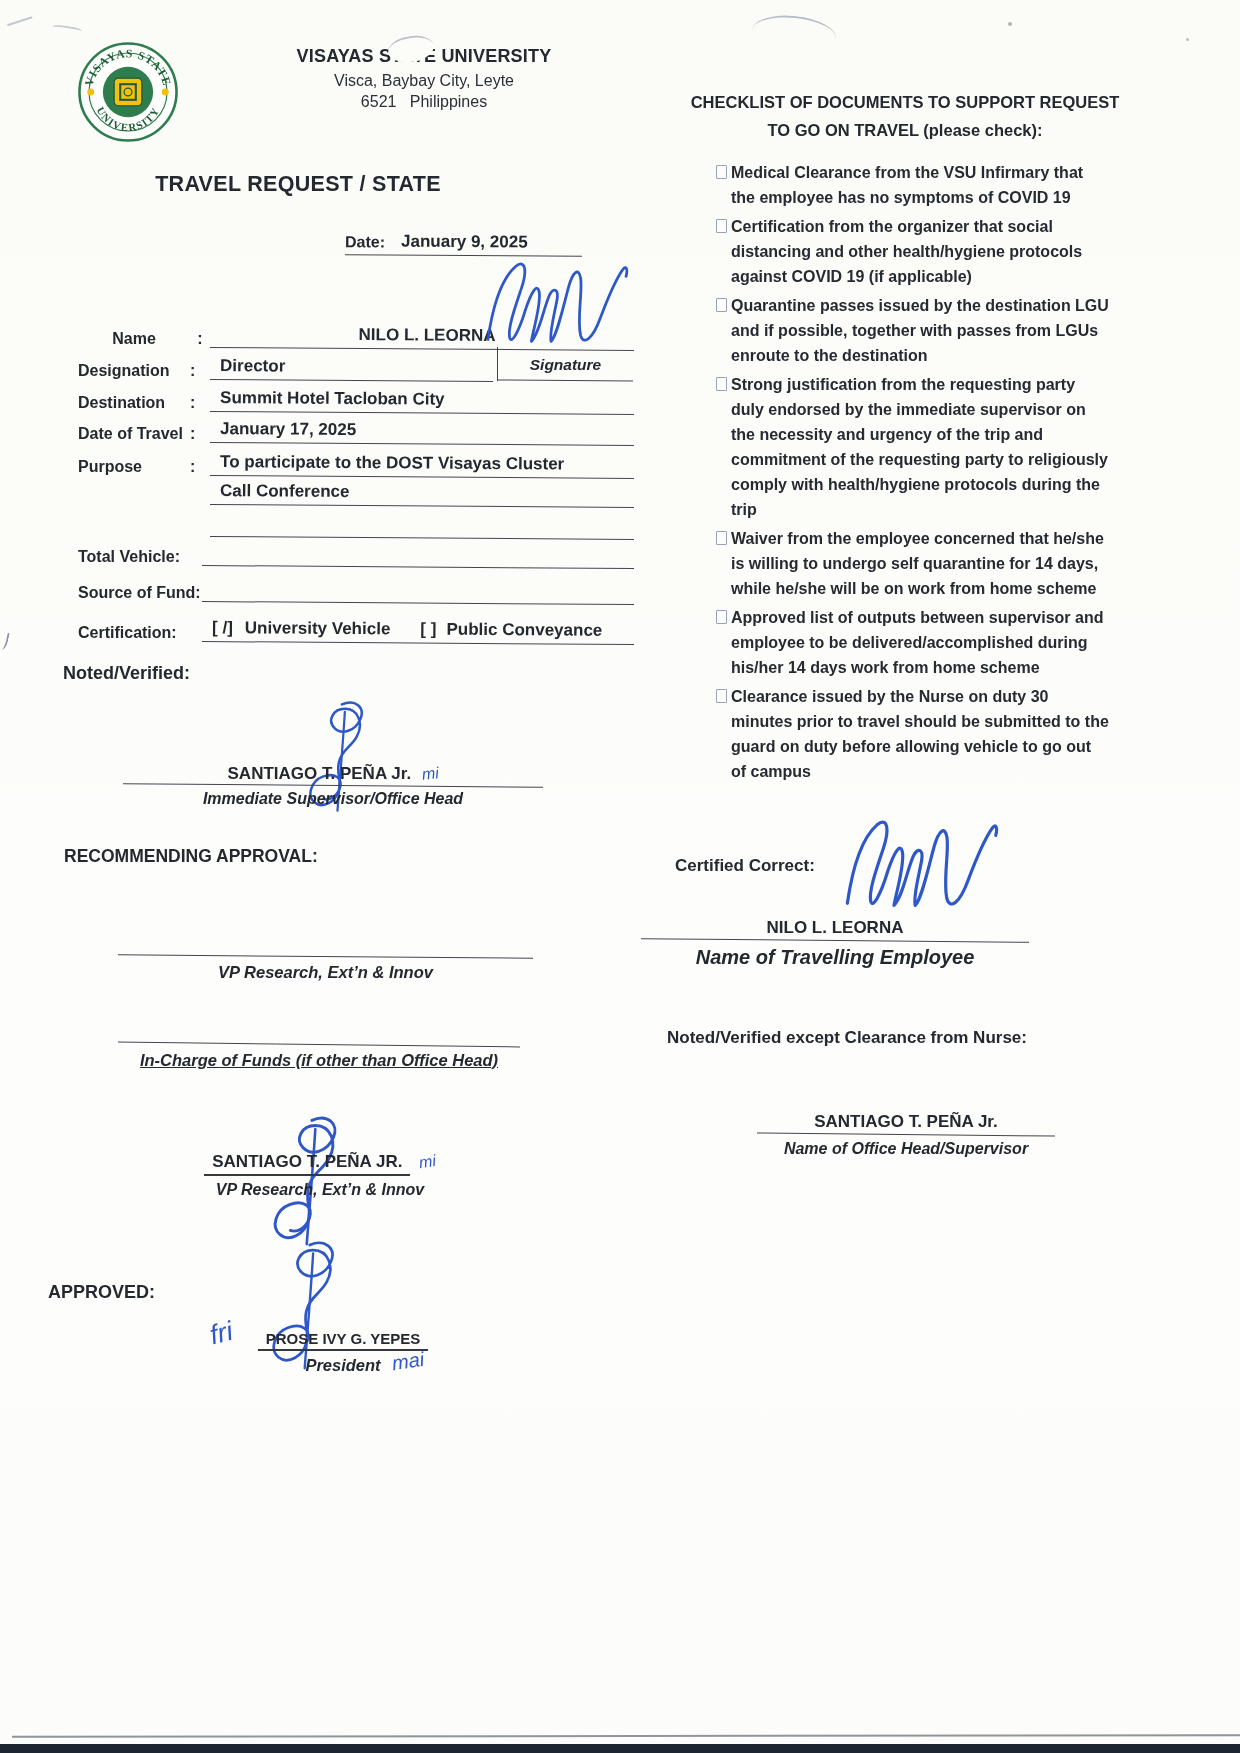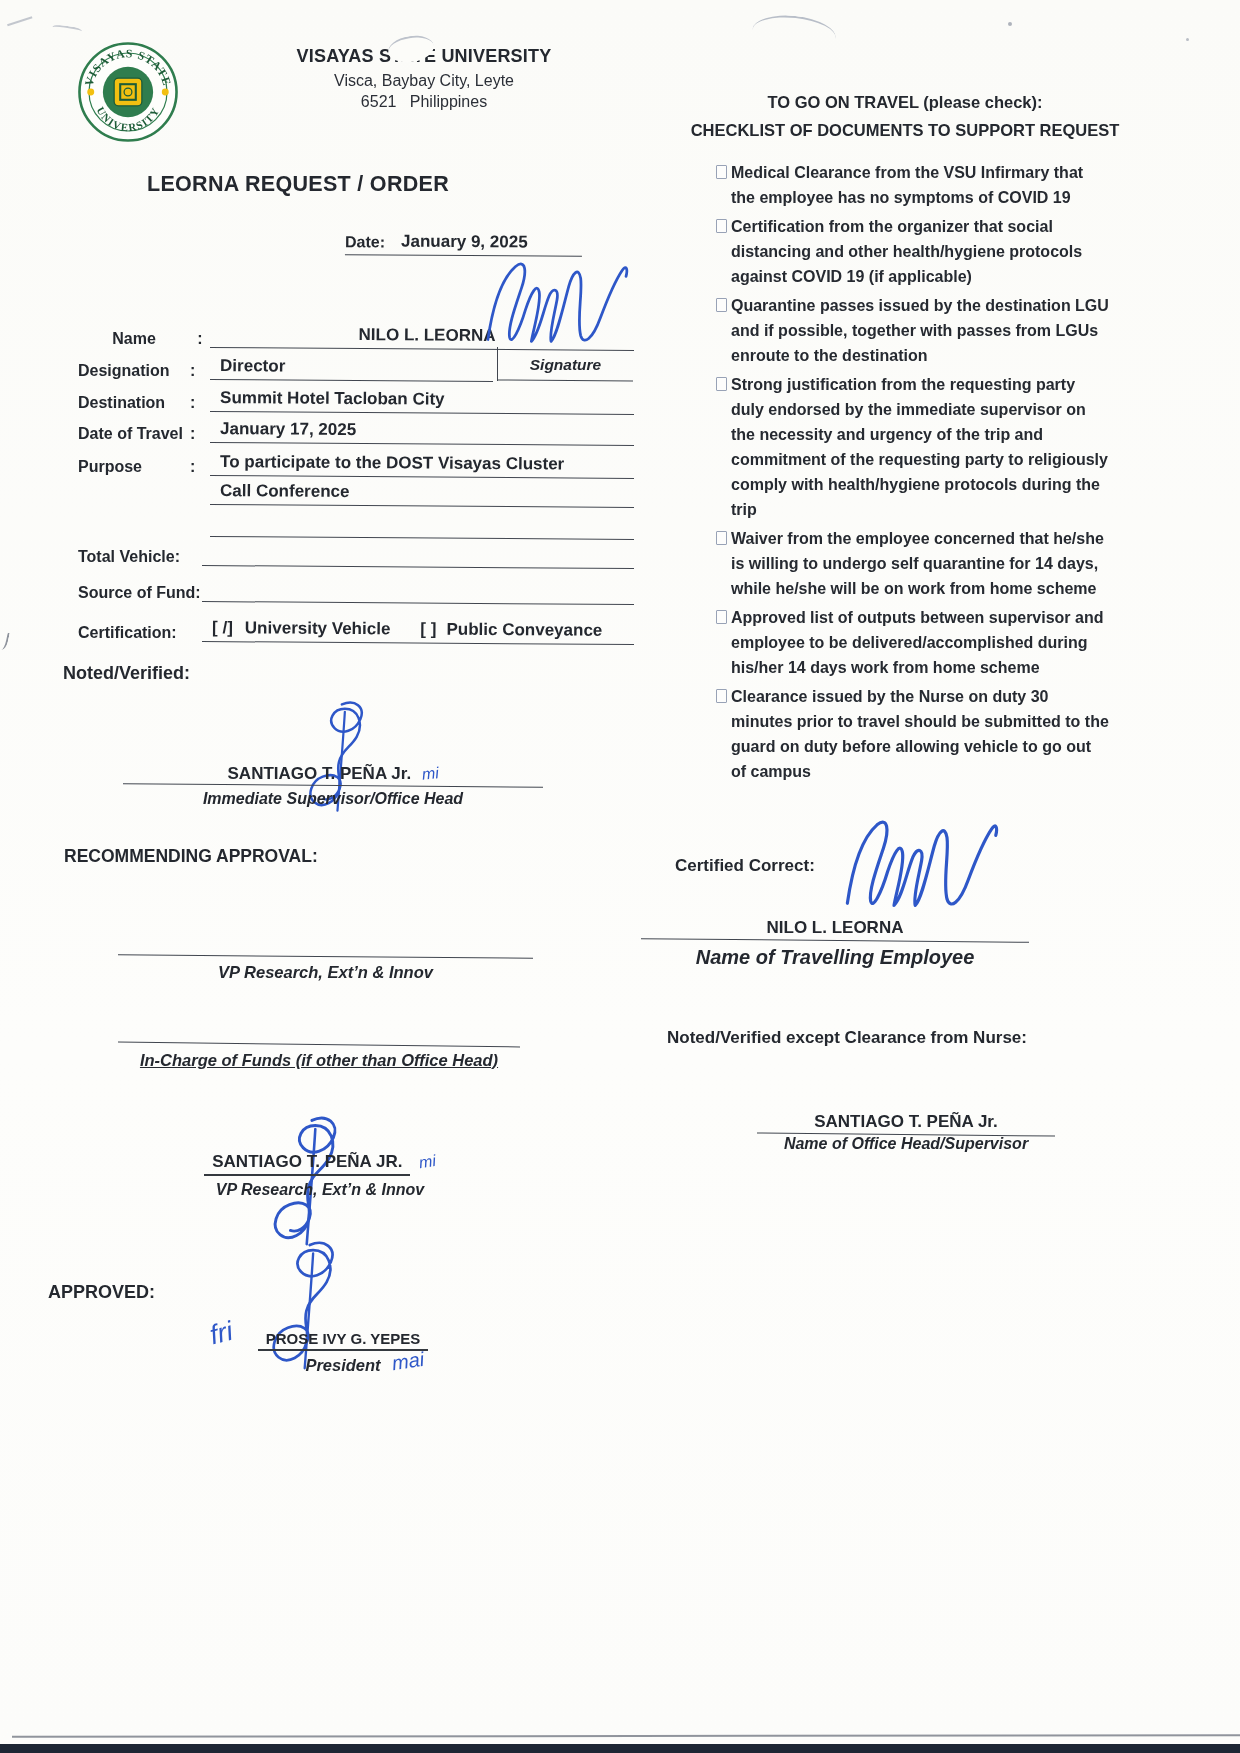--- a/index.html
+++ b/index.html
@@ -63,21 +63,21 @@
   </svg>
 
   <div class="abs center" style="left:248px;top:46px;width:352px;">
     <div class="b" style="font-size:18px;letter-spacing:.2px;">VISAYAS STATE UNIVERSITY</div>
     <div style="font-size:16px;margin-top:5px;color:#2b2f37;">Visca, Baybay City, Leyte</div>
     <div style="font-size:16px;margin-top:3px;white-space:pre;color:#2b2f37;">6521   Philippines</div>
   </div>
 
   <div class="artifact" style="left:388px;top:36px;width:46px;height:26px;background:#fcfcf9;border-top:2.5px solid #bdc2cb;border-radius:50%;transform:rotate(-9deg);"></div>
 
-  <div class="abs center b" style="left:118px;top:172px;width:360px;font-size:21.5px;letter-spacing:.3px;">LEORNA REQUEST / ORDER</div>
+  <div class="abs center b" style="left:118px;top:172px;width:360px;font-size:21.5px;letter-spacing:.3px;">TRAVEL REQUEST / STATE</div>
 
   <div class="abs" style="left:345px;top:232px;width:237px;display:flex;align-items:flex-end;border-bottom:1.8px solid #41464f;padding-bottom:3px;transform:rotate(.4deg);">
     <span class="b" style="font-size:16px;">Date:</span>
     <span class="b" style="font-size:17px;margin-left:16px;">January 9, 2025</span>
   </div>
 
   <div class="frow" style="top:316px;text-align:center;">
     <span class="flab">Name</span>
     <span class="fcol">:</span>
     <span class="fval">NILO L. LEORNA</span>
@@ -180,22 +180,22 @@
   </svg>
   <div class="abs ink" style="left:210px;top:1318px;font-size:27px;transform:rotate(-14deg);">fri</div>
 
   <div class="abs center" style="left:218px;top:1330px;width:250px;">
     <span class="nameline b" style="font-size:15px;">PROSE IVY G. YEPES</span>
     <div class="b i" style="font-size:16.5px;margin-top:5px;">President</div>
   </div>
   <div class="abs ink" style="left:392px;top:1350px;font-size:20px;transform:rotate(-8deg);">mai</div>
 
   <div class="abs center b" style="left:640px;top:88px;width:530px;font-size:16.5px;line-height:28px;">
+    <div>CHECKLIST OF DOCUMENTS TO SUPPORT REQUEST</div>
     <div>TO GO ON TRAVEL (please check):</div>
-    <div>CHECKLIST OF DOCUMENTS TO SUPPORT REQUEST</div>
   </div>
 
   <div class="chk-list">
     <div class="chk-item">
       <span class="chk-box"></span>
       <span class="chk-text">Medical Clearance from the VSU Infirmary that the employee has no symptoms of COVID 19</span>
     </div>
     <div class="chk-item">
       <span class="chk-box"></span>
       <span class="chk-text">Certification from the organizer that social distancing and other health/hygiene protocols against COVID 19 (if applicable)</span>
@@ -232,21 +232,21 @@
     <div class="center b" style="font-size:17px;">NILO L. LEORNA</div>
     <div class="sigline" style="margin-top:2px;transform:rotate(.55deg);"></div>
     <div class="center b i" style="font-size:20px;margin-top:5px;">Name of Travelling Employee</div>
   </div>
 
   <div class="abs b" style="left:667px;top:1028px;font-size:17px;">Noted/Verified except Clearance from Nurse:</div>
 
   <div class="abs" style="left:757px;top:1112px;width:298px;">
     <div class="center b" style="font-size:17px;">SANTIAGO T. PEÑA Jr.</div>
     <div class="sigline" style="margin-top:2px;transform:rotate(.6deg);"></div>
-    <div class="center b i" style="font-size:16px;">Name of Office Head/Supervisor</div>
+    <div class="center b i" style="font-size:16px;margin-top:5px;">Name of Office Head/Supervisor</div>
   </div>
 
   <div class="artifact" style="left:752px;top:16px;width:84px;height:36px;border-top:2.5px solid #b8bec8;border-radius:50%;transform:rotate(6deg);"></div>
   <div class="artifact" style="left:8px;top:20px;width:26px;height:10px;border-top:2px solid #c3c7ce;transform:rotate(-18deg);"></div>
   <div class="artifact" style="left:52px;top:26px;width:30px;height:8px;border-top:2px solid #c6cad1;border-radius:40%;transform:rotate(8deg);"></div>
   <div class="artifact" style="left:1008px;top:22px;width:4px;height:4px;background:#aeb3bc;border-radius:50%;"></div>
   <div class="artifact" style="left:1186px;top:38px;width:3px;height:3px;background:#b9bdc5;border-radius:50%;"></div>
   <div class="artifact" style="left:0px;top:632px;width:8px;height:18px;border-right:2.5px solid #8f949d;border-radius:0 0 60% 0;transform:rotate(12deg);"></div>
   <div class="artifact" style="left:12px;top:1735px;width:1228px;height:0;border-top:2px solid #90949c;transform:rotate(-.08deg);"></div>
   <div class="artifact" style="left:0;top:1744px;width:1240px;height:9px;background:#1d2533;"></div>

